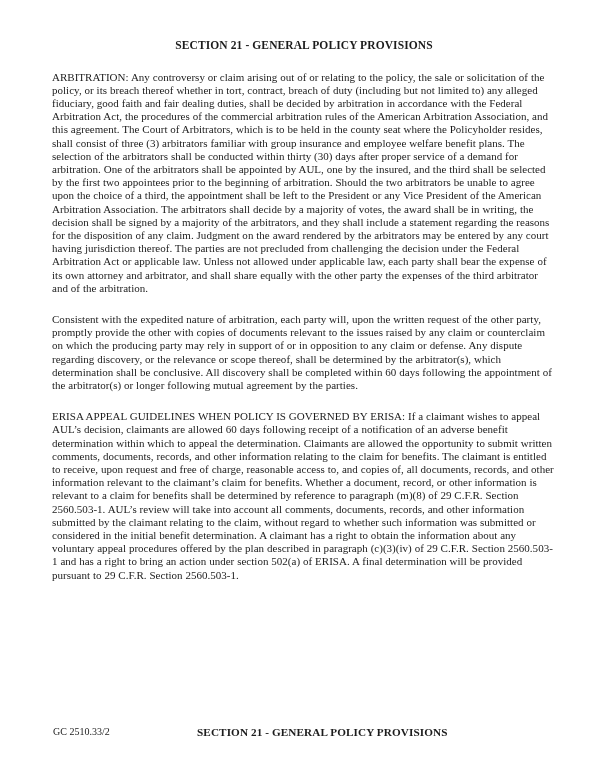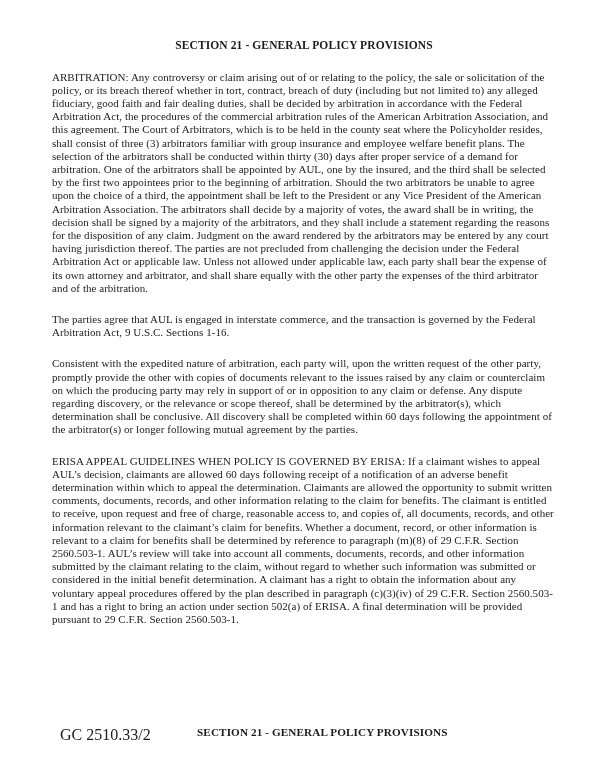--- a/index.html
+++ b/index.html
@@ -41,23 +41,23 @@
   }
   .footer {
     position: absolute;
     top: 726px;
     left: 0;
     width: 600px;
     height: 16px;
   }
   .footer-code {
     position: absolute;
-    left: 60px;
+    left: 53px;
     top: 0;
-    font-size: 16px;
+    font-size: 10px;
   }
   .footer-title {
     position: absolute;
     left: 197px;
     top: 0;
     font-weight: bold;
     font-size: 11.2px;
     letter-spacing: 0.1px;
   }
 </style>
@@ -65,21 +65,20 @@
 <body>
 
 <div class="page">
 
   <div class="header">
     <div>SECTION 21 - GENERAL POLICY PROVISIONS</div>
   </div>
 
   <p class="para">ARBITRATION: Any controversy or claim arising out of or relating to the policy, the sale or solicitation of the policy, or its breach thereof whether in tort, contract, breach of duty (including but not limited to) any alleged fiduciary, good faith and fair dealing duties, shall be decided by arbitration in accordance with the Federal Arbitration Act, the procedures of the commercial arbitration rules of the American Arbitration Association, and this agreement. The Court of Arbitrators, which is to be held in the county seat where the Policyholder resides, shall consist of three (3) arbitrators familiar with group insurance and employee welfare benefit plans. The selection of the arbitrators shall be conducted within thirty (30) days after proper service of a demand for arbitration. One of the arbitrators shall be appointed by AUL, one by the insured, and the third shall be selected by the first two appointees prior to the beginning of arbitration. Should the two arbitrators be unable to agree upon the choice of a third, the appointment shall be left to the President or any Vice President of the American Arbitration Association. The arbitrators shall decide by a majority of votes, the award shall be in writing, the decision shall be signed by a majority of the arbitrators, and they shall include a statement regarding the reasons for the disposition of any claim. Judgment on the award rendered by the arbitrators may be entered by any court having jurisdiction thereof. The parties are not precluded from challenging the decision under the Federal Arbitration Act or applicable law. Unless not allowed under applicable law, each party shall bear the expense of its own attorney and arbitrator, and shall share equally with the other party the expenses of the third arbitrator and of the arbitration.</p>
 
-  <p class="para">The parties agree that AUL is engaged in interstate commerce, and the transaction is governed by the Federal Arbitration Act, 9 U.S.C. Sections 1-16.</p>
 
   <p class="para">Consistent with the expedited nature of arbitration, each party will, upon the written request of the other party, promptly provide the other with copies of documents relevant to the issues raised by any claim or counterclaim on which the producing party may rely in support of or in opposition to any claim or defense. Any dispute regarding discovery, or the relevance or scope thereof, shall be determined by the arbitrator(s), which determination shall be conclusive. All discovery shall be completed within 60 days following the appointment of the arbitrator(s) or longer following mutual agreement by the parties.</p>
 
   <p class="para">ERISA APPEAL GUIDELINES WHEN POLICY IS GOVERNED BY ERISA: If a claimant wishes to appeal AUL’s decision, claimants are allowed 60 days following receipt of a notification of an adverse benefit determination within which to appeal the determination. Claimants are allowed the opportunity to submit written comments, documents, records, and other information relating to the claim for benefits. The claimant is entitled to receive, upon request and free of charge, reasonable access to, and copies of, all documents, records, and other information relevant to the claimant’s claim for benefits. Whether a document, record, or other information is relevant to a claim for benefits shall be determined by reference to paragraph (m)(8) of 29 C.F.R. Section 2560.503-1. AUL’s review will take into account all comments, documents, records, and other information submitted by the claimant relating to the claim, without regard to whether such information was submitted or considered in the initial benefit determination. A claimant has a right to obtain the information about any voluntary appeal procedures offered by the plan described in paragraph (c)(3)(iv) of 29 C.F.R. Section 2560.503-1 and has a right to bring an action under section 502(a) of ERISA. A final determination will be provided pursuant to 29 C.F.R. Section 2560.503-1.</p>
 
   <div class="footer">
     <span class="footer-code">GC 2510.33/2</span>
     <span class="footer-title">SECTION 21 - GENERAL POLICY PROVISIONS</span>
   </div>
 

